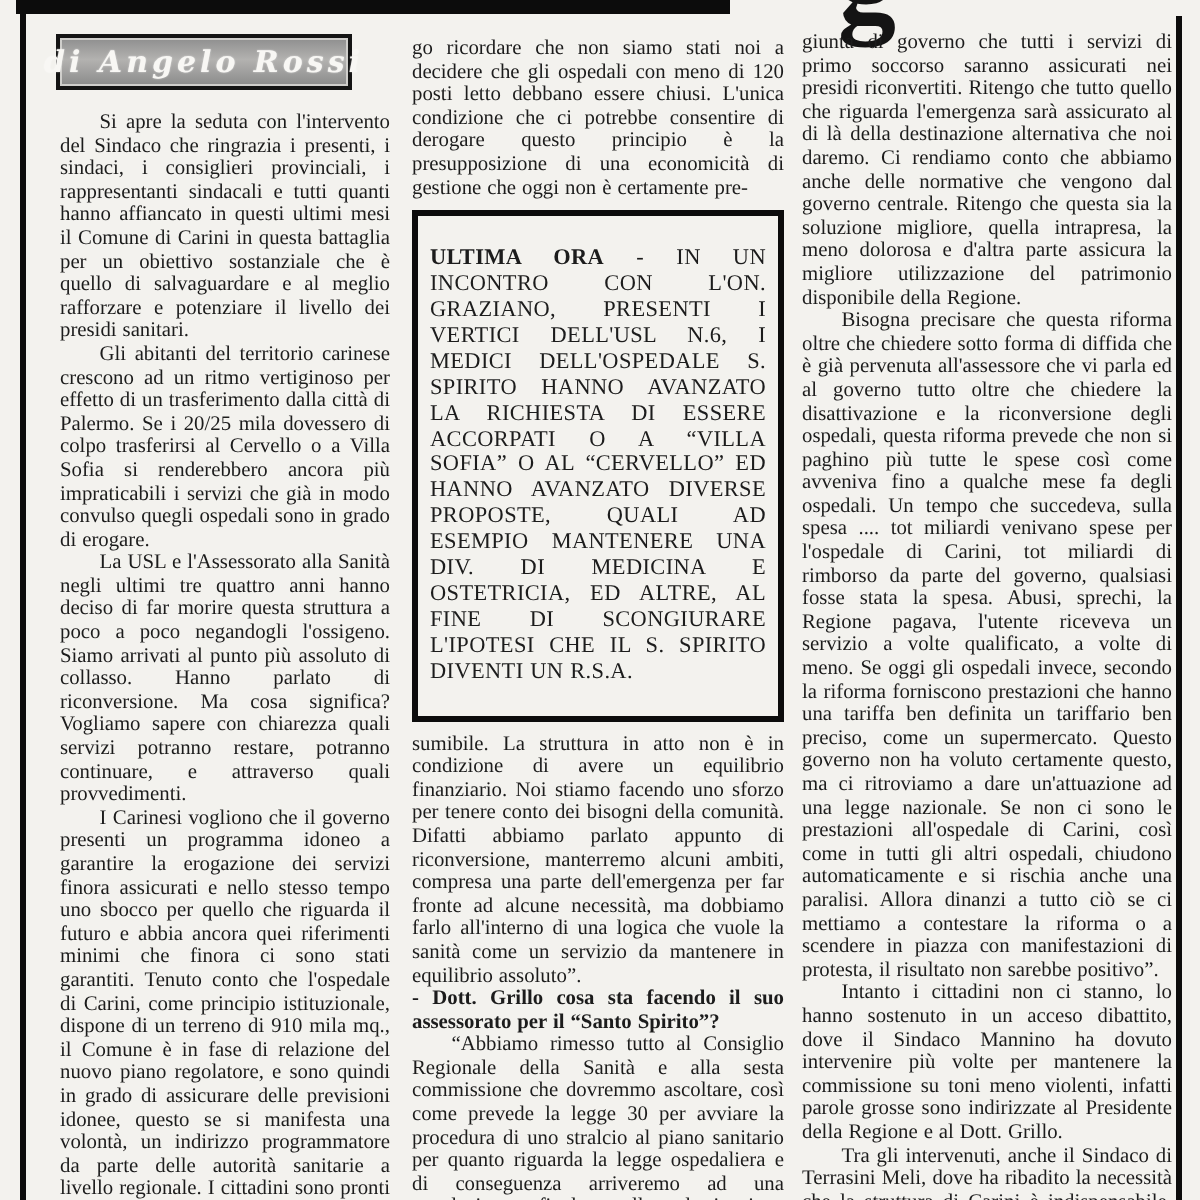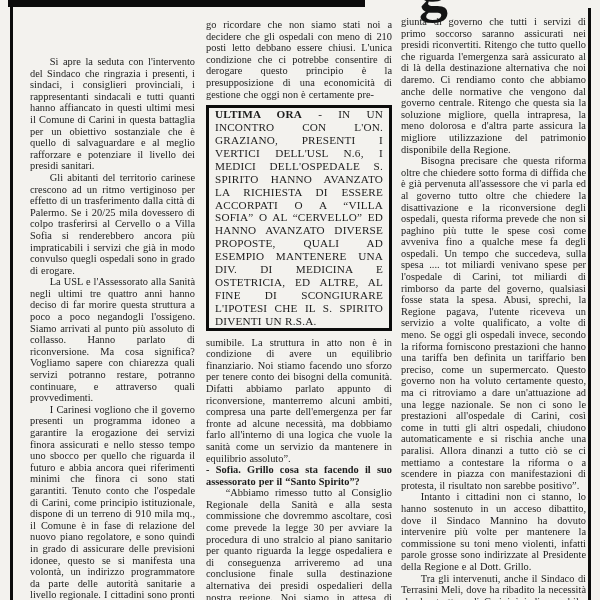--- a/index.html
+++ b/index.html
@@ -40,54 +40,57 @@
     word-spacing:0.4px;
   }
   .col-left{left:30px;top:56px;width:165px;}
   .col-mid{left:206px;top:19px;width:186px;}
   .col-right{left:401px;top:16px;width:185px;}
   .col p{margin:0;padding:0;}
   .col p.indent{text-indent:1.9em;}
   .ultima-box{
     border:3px solid #0c0c0c;
     margin:5px 0 6px 0;
-    padding:0 6px;
+    padding:15px 6px;
     font-size:11.2px;line-height:12.9px;
     letter-spacing:0.2px;
     text-align:justify;
   }
   .ultima-label{font-weight:bold;}
   .q-bold{font-weight:bold;margin:1px 0;}
 </style>
 </head>
 <body>
 
 <div class="page">
 
   <div class="top-bar"></div>
   <div class="headline-frag">g</div>
   <div class="rule-left"></div>
   <div class="rule-right"></div>
 
+  <div class="byline-box">
+    <span class="byline-text">di Angelo Rossi</span>
+  </div>
 
   <div class="col col-left">
     <p class="indent">Si apre la seduta con l'intervento del Sindaco che ringrazia i presenti, i sindaci, i consiglieri provinciali, i rappresentanti sindacali e tutti quanti hanno affiancato in questi ultimi mesi il Comune di Carini in questa battaglia per un obiettivo sostanziale che è quello di salvaguardare e al meglio rafforzare e potenziare il livello dei presidi sanitari.</p>
     <p class="indent">Gli abitanti del territorio carinese crescono ad un ritmo vertiginoso per effetto di un trasferimento dalla città di Palermo. Se i 20/25 mila dovessero di colpo trasferirsi al Cervello o a Villa Sofia si renderebbero ancora più impraticabili i servizi che già in modo convulso quegli ospedali sono in grado di erogare.</p>
     <p class="indent">La USL e l'Assessorato alla Sanità negli ultimi tre quattro anni hanno deciso di far morire questa struttura a poco a poco negandogli l'ossigeno. Siamo arrivati al punto più assoluto di collasso. Hanno parlato di riconversione. Ma cosa significa? Vogliamo sapere con chiarezza quali servizi potranno restare, potranno continuare, e attraverso quali provvedimenti.</p>
     <p class="indent">I Carinesi vogliono che il governo presenti un programma idoneo a garantire la erogazione dei servizi finora assicurati e nello stesso tempo uno sbocco per quello che riguarda il futuro e abbia ancora quei riferimenti minimi che finora ci sono stati garantiti. Tenuto conto che l'ospedale di Carini, come principio istituzionale, dispone di un terreno di 910 mila mq., il Comune è in fase di relazione del nuovo piano regolatore, e sono quindi in grado di assicurare delle previsioni idonee, questo se si manifesta una volontà, un indirizzo programmatore da parte delle autorità sanitarie a livello regionale. I cittadini sono pronti a tutto lo hanno gridato nell'ultima manifestazione.</p>
 
   </div>
 
   <div class="col col-mid">
-    <p>go ricordare che non siamo stati noi a decidere che gli ospedali con meno di 210 posti letto debbano essere chiusi. L'unica condizione che ci potrebbe consentire di derogare questo principio è la presupposizione di una economicità di gestione che oggi non è certamente pre-</p>
+    <p>go ricordare che non siamo stati noi a decidere che gli ospedali con meno di 120 posti letto debbano essere chiusi. L'unica condizione che ci potrebbe consentire di derogare questo principio è la presupposizione di una economicità di gestione che oggi non è certamente pre-</p>
     <div class="ultima-box">
       <span class="ultima-label">ULTIMA ORA</span><span> - IN UN INCONTRO CON L'ON. GRAZIANO, PRESENTI I VERTICI DELL'USL N.6, I MEDICI DELL'OSPEDALE S. SPIRITO HANNO AVANZATO LA RICHIESTA DI ESSERE ACCORPATI O A “VILLA SOFIA” O AL “CERVELLO” ED HANNO AVANZATO DIVERSE PROPOSTE, QUALI AD ESEMPIO MANTENERE UNA DIV. DI MEDICINA E OSTETRICIA, ED ALTRE, AL FINE DI SCONGIURARE L'IPOTESI CHE IL S. SPIRITO DIVENTI UN R.S.A.</span>
     </div>
     <p>sumibile. La struttura in atto non è in condizione di avere un equilibrio finanziario. Noi stiamo facendo uno sforzo per tenere conto dei bisogni della comunità. Difatti abbiamo parlato appunto di riconversione, manterremo alcuni ambiti, compresa una parte dell'emergenza per far fronte ad alcune necessità, ma dobbiamo farlo all'interno di una logica che vuole la sanità come un servizio da mantenere in equilibrio assoluto”.</p>
-    <p class="q-bold">- Sofia. Grillo cosa sta facendo il suo assessorato per il “Santo Spirito”?</p>
+    <p class="q-bold">- Dott. Grillo cosa sta facendo il suo assessorato per il “Santo Spirito”?</p>
     <p class="indent">“Abbiamo rimesso tutto al Consiglio Regionale della Sanità e alla sesta commissione che dovremmo ascoltare, così come prevede la legge 30 per avviare la procedura di uno stralcio al piano sanitario per quanto riguarda la legge ospedaliera e di conseguenza arriveremo ad una conclusione finale sulla destinazione alternativa dei presidi ospedalieri della nostra regione. Noi siamo in attesa di acquisire questi pareri di carattere tecnico sanitario e di conseguenza decideremo. Abbiamo soltanto fatto delle valutazioni di ordine generale e concordato di attivare la procedura per lo stralcio del piano sanitario, definita questa procedura arriveremo all'approvazione. Ritengo che il</p>
   </div>
 
   <div class="col col-right">
     <p>giunta di governo che tutti i servizi di primo soccorso saranno assicurati nei presidi riconvertiti. Ritengo che tutto quello che riguarda l'emergenza sarà assicurato al di là della destinazione alternativa che noi daremo. Ci rendiamo conto che abbiamo anche delle normative che vengono dal governo centrale.  Ritengo che questa sia la soluzione migliore, quella intrapresa, la meno dolorosa  e d'altra parte assicura la migliore utilizzazione  del patrimonio disponibile della Regione.</p>
     <p class="indent">Bisogna precisare che questa riforma oltre che chiedere sotto forma di diffida che è già pervenuta  all'assessore che vi parla ed al governo tutto oltre che chiedere la disattivazione e la riconversione degli ospedali, questa riforma prevede che non si paghino più tutte le spese così come avveniva fino a qualche mese fa degli ospedali. Un tempo che succedeva, sulla spesa .... tot miliardi venivano spese per l'ospedale di Carini, tot miliardi di rimborso da parte del governo, qualsiasi fosse stata la spesa. Abusi, sprechi, la Regione pagava, l'utente riceveva un servizio a volte qualificato, a volte di meno.  Se oggi gli ospedali invece, secondo la riforma forniscono prestazioni che hanno una tariffa ben definita un tariffario ben preciso, come un supermercato. Questo governo non ha voluto certamente questo, ma ci ritroviamo a dare un'attuazione ad una legge nazionale. Se non ci sono le prestazioni all'ospedale di Carini, così come in tutti gli  altri ospedali, chiudono automaticamente e si rischia anche una paralisi. Allora dinanzi a tutto ciò se ci mettiamo a contestare la riforma o a scendere in piazza con manifestazioni di protesta, il risultato non sarebbe positivo”.</p>
     <p class="indent">Intanto i cittadini non ci stanno, lo hanno sostenuto in un acceso dibattito, dove il Sindaco Mannino ha dovuto intervenire più volte per mantenere la commissione su toni meno violenti, infatti parole grosse sono indirizzate al Presidente della Regione e al Dott. Grillo.</p>
     <p class="indent">Tra gli intervenuti, anche il Sindaco di Terrasini Meli, dove ha ribadito la necessità che la struttura di Carini è indispensabile, Terrasini - dice Meli -  nello scorso anno, dati Istat, hanno transitato altre 400 mila presenze turistiche. Pertanto signor presidente, - continua Meli - come Regione Siciliana dovremmo decentrare tutta una serie</p>
   </div>
 

